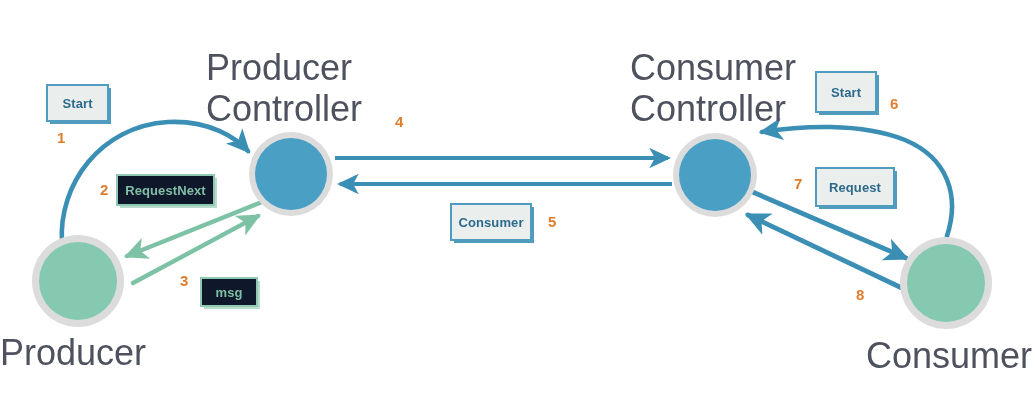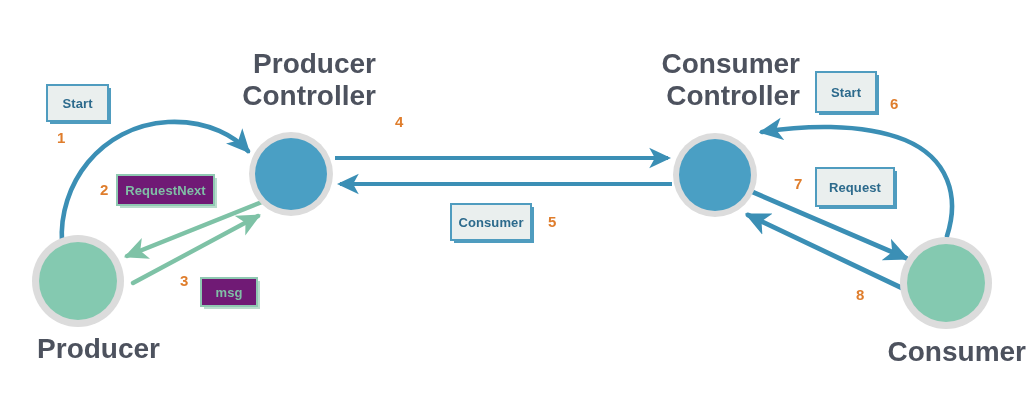--- a/index.html
+++ b/index.html
@@ -18,24 +18,24 @@
   #diagram-svg {
     position: absolute;
     left: 0;
     top: 0;
     width: 1036px;
     height: 405px;
   }
   .node-title {
     position: absolute;
     font-family: "Liberation Sans", sans-serif;
-    font-size: 28px;
-    font-weight: 700;
+    font-size: 36px;
+    font-weight: 400;
     color: #4d525e;
-    text-align: right;
+    text-align: left;
     white-space: nowrap;
     line-height: 1.13;
   }
   .msgbox {
     position: absolute;
     box-sizing: border-box;
     background: #eaefee;
     display: flex;
     align-items: center;
     justify-content: center;
@@ -44,21 +44,21 @@
     letter-spacing: 0.1px;
   }
   .msgbox.blue {
     border: 2px solid #4f9cbf;
     color: #2c6a8c;
     box-shadow: 3px 3px 0 -1px #4f9cbf;
   }
   .msgbox.green {
     border: 2px solid #8fc9b2;
     color: #80bfa6;
-    background: #701a75;
+    background: #0f172a;
     box-shadow: 3px 3px 0 -1px #b9ddcd;
   }
   .stepnum {
     position: absolute;
     font-size: 15px;
     font-weight: bold;
     color: #df7d2c;
     font-family: "Liberation Sans", sans-serif;
   }
 </style>

